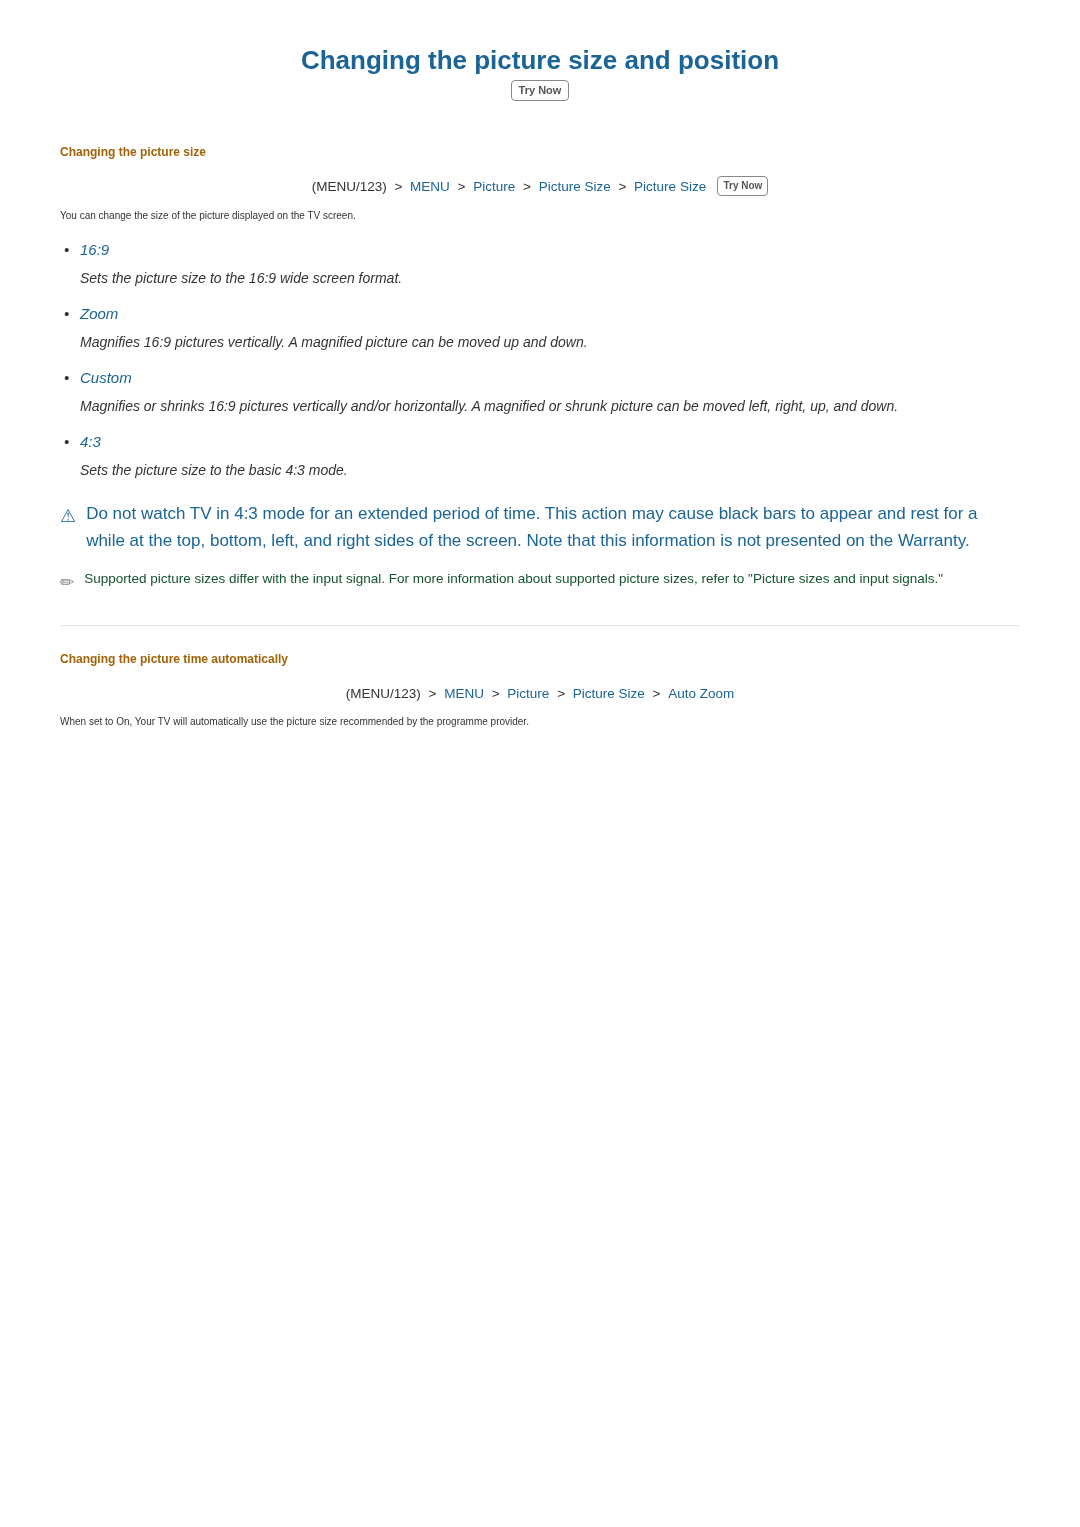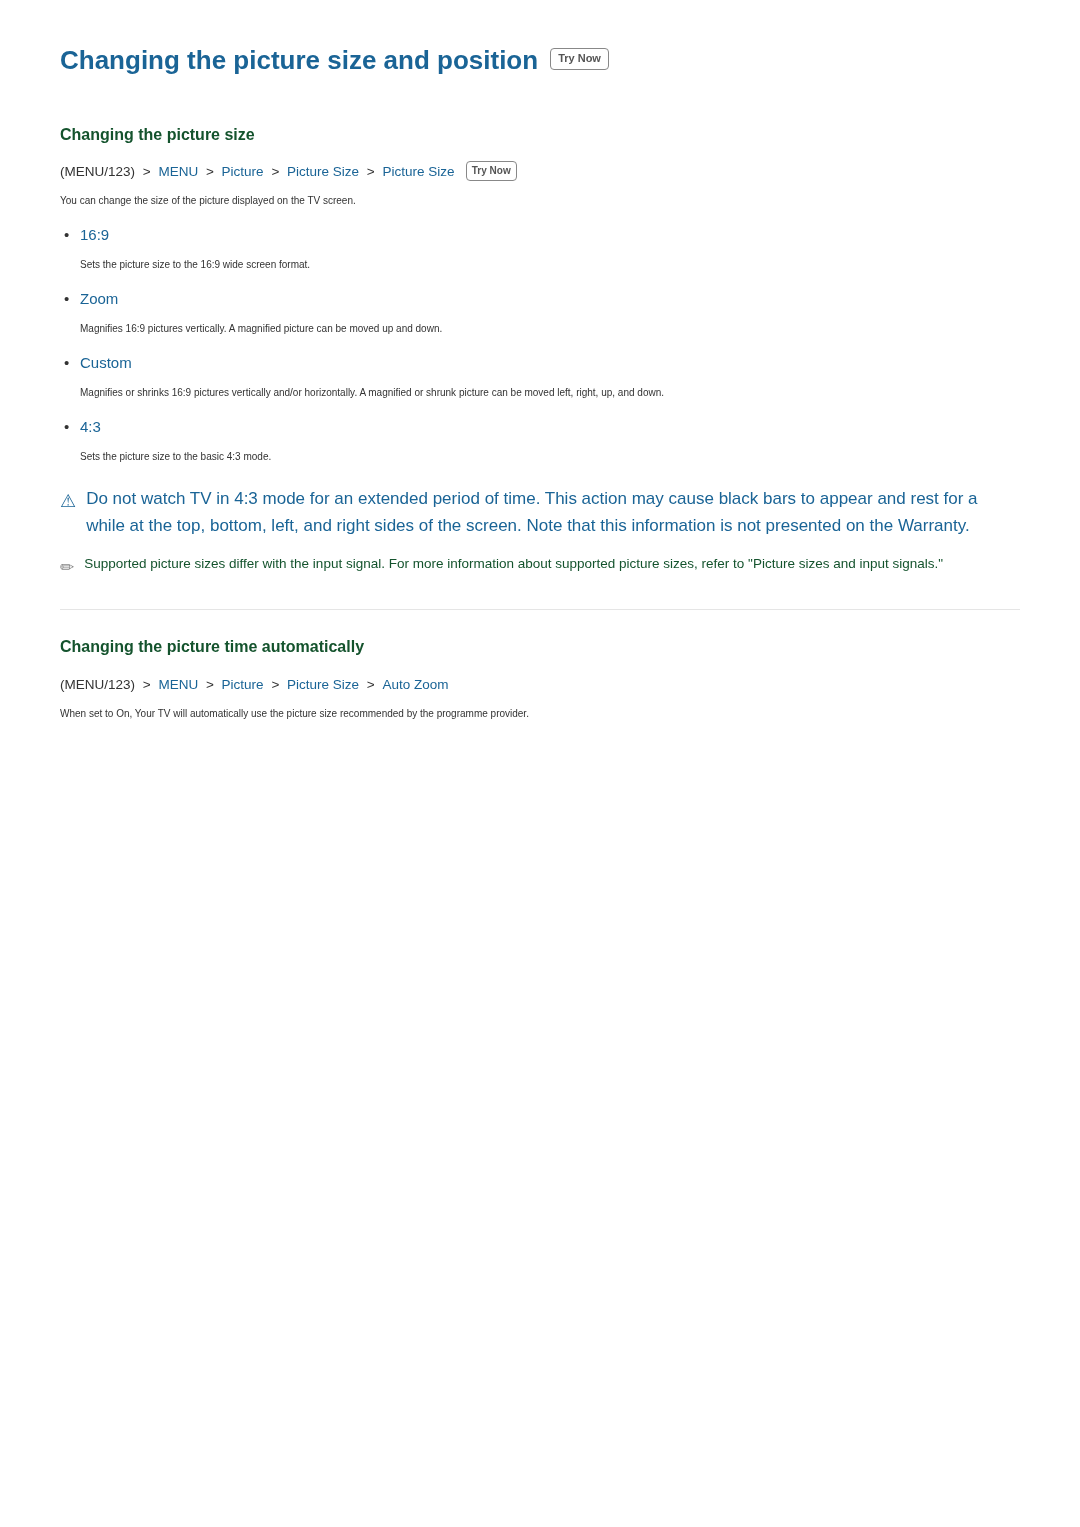--- a/index.html
+++ b/index.html
@@ -19,48 +19,50 @@
     }
 
     .page-title {
       font-size: 26px;
       font-weight: 600;
       color: #1a6496;
       margin-bottom: 32px;
       padding-bottom: 8px;
       display: flex;
       align-items: center;
-      gap: 12px;
+      gap: 0;
+      flex-direction: column;
     }
 
     .try-now-badge {
       display: inline-block;
       border: 1.5px solid #888;
       border-radius: 4px;
       font-size: 11px;
       font-weight: 700;
       color: #555;
       padding: 1px 7px;
       vertical-align: middle;
       position: relative;
       top: -2px;
     }
 
     .section-title {
-      font-size: 16px;
+      font-size: 12px;
       font-weight: 600;
-      color: #14532d;
+      color: #a16207;
       margin-bottom: 14px;
       margin-top: 19px;
     }
 
     .breadcrumb {
       font-size: 13.5px;
       margin-bottom: 10px;
       color: #333;
+      text-align: center;
     }
 
     .breadcrumb span.plain {
       color: #333;
     }
 
     .breadcrumb span.link {
       color: #1a6496;
     }
 
@@ -77,20 +79,21 @@
     .intro-text {
       margin-bottom: 14px;
       font-size: 10px;
       color: #333;
     }
 
     .bullet-list {
       list-style: none;
       padding-left: 20px;
       margin-bottom: 16px;
+      font-style: italic;
     }
 
     .bullet-list li {
       margin-bottom: 12px;
       position: relative;
     }
 
     .bullet-list li::before {
       content: '•';
       position: absolute;
@@ -101,21 +104,21 @@
     .bullet-term {
       color: #1a6496;
       font-size: 15px;
       font-weight: 500;
       display: block;
       margin-bottom: 4px;
     }
 
     .bullet-desc {
       color: #333;
-      font-size: 10px;
+      font-size: 14px;
       margin-left: 0;
       text-align: right;
     }
 
     .warning-box {
       display: flex;
       align-items: flex-start;
       gap: 10px;
       margin: 18px 0 14px 0;
     }

